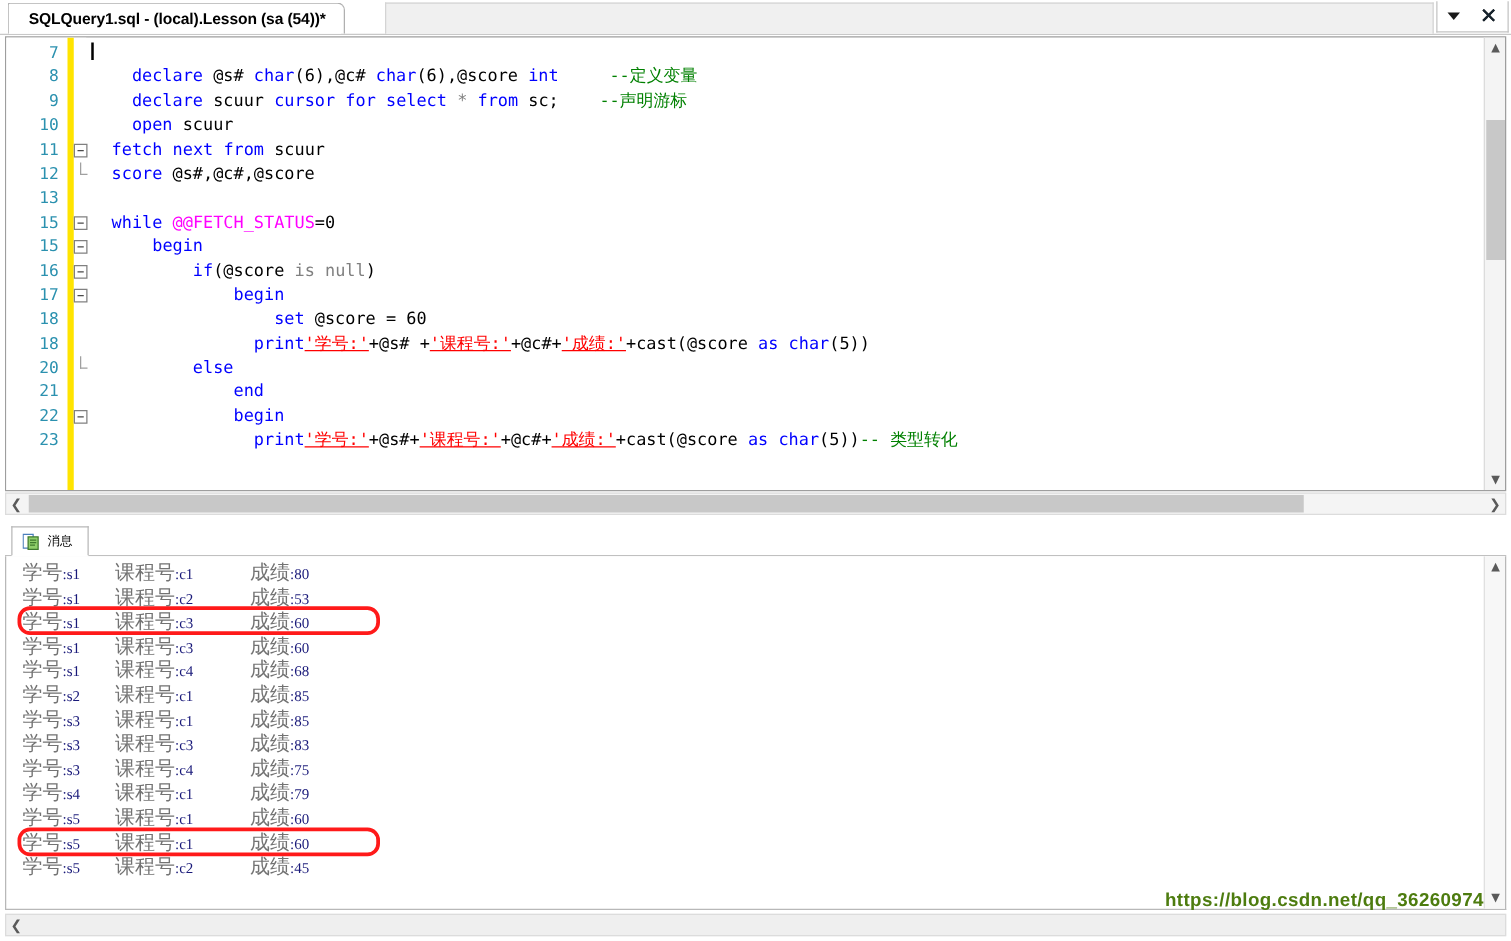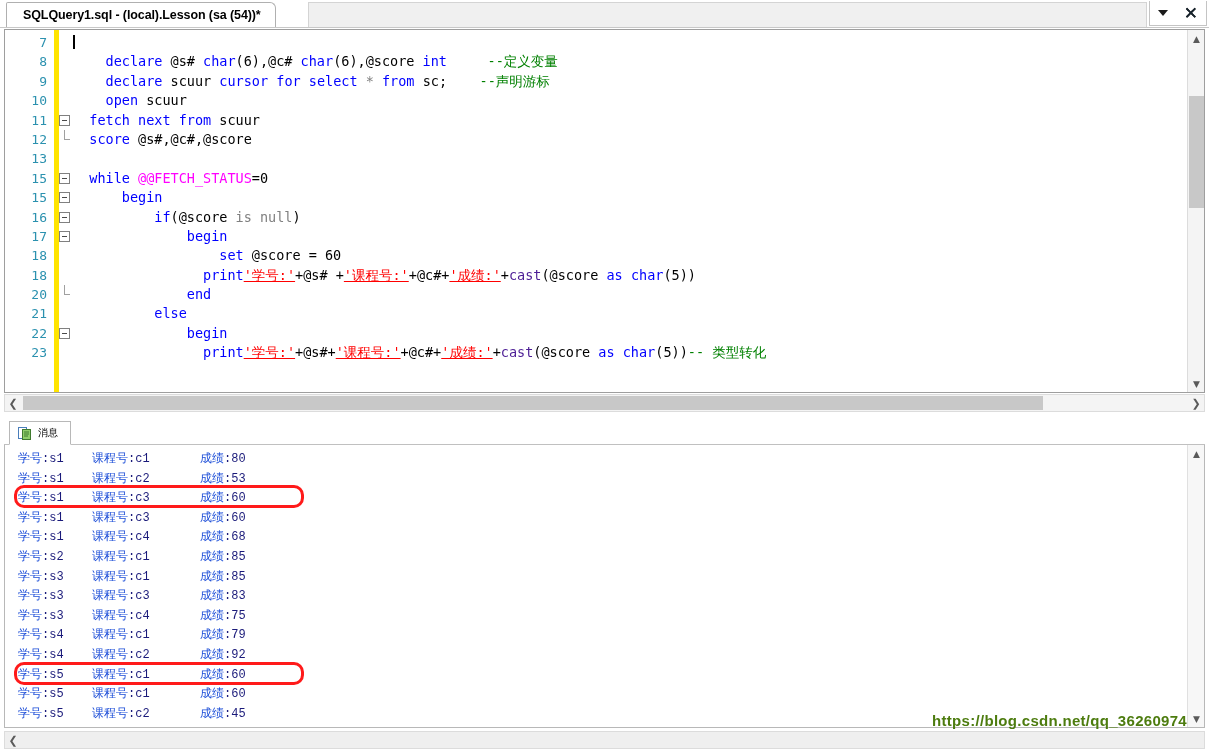--- a/index.html
+++ b/index.html
@@ -167,21 +167,21 @@
   .code-line {
     height: 19.4px;
     line-height: 19.4px;
     white-space: pre;
     font-family: "DejaVu Sans Mono", "Liberation Mono", monospace;
     font-size: 13.5px;
     color: #000000;
   }
   .kw   { color: #0000ff; }
   .sysv { color: #ff00ff; margin-top: 47px; }
-  .fn   { color: #4c1d95; margin-top: 44px; }
+  .fn   { color: #000000; margin-top: 44px; }
   .str  { color: #ff0000; text-decoration: underline; }
   .cmt  { color: #008000; }
   .gray { color: #808080; }
   .plain{ color: #000000; }
   .caret-top {
     display: inline-block;
     width: 2px; height: 14px;
     background: #000;
     vertical-align: -2px;
   }
@@ -290,26 +290,26 @@
     height: 19.6px;
     line-height: 19.6px;
     white-space: pre;
     font-family: "DejaVu Sans Mono", "Liberation Mono", monospace;
     font-size: 13px;
     color: #000000;
     position: relative;
   }
   .msg-row .zh {
     font-family: "DejaVu Sans", "Liberation Sans", sans-serif;
-    font-size: 12px;
-    color: #1d4ed8;
+    font-size: 16px;
+    color: #737373;
   }
   .msg-row .val {
     color: #1a1a7a;
-    font-family: Liberation Mono, monospace;
+    font-family: Liberation Serif, serif;
     font-size: 12px;
   }
   .col-a { display:inline-block; width: 74px; }
   .col-b { display:inline-block; width: 108px; }
   .hl-box {
     position: absolute;
     border: 3px solid #ff1a1a;
     border-radius: 10px;
     box-sizing: border-box;
     pointer-events: none;
@@ -423,22 +423,22 @@
       <div class="code-line"><span class="plain">    </span><span class="kw">open</span><span class="plain"> scuur</span></div>
       <div class="code-line"><span class="plain">  </span><span class="kw">fetch</span><span class="plain"> </span><span class="kw">next</span><span class="plain"> </span><span class="kw">from</span><span class="plain"> scuur</span></div>
       <div class="code-line"><span class="plain">  </span><span class="kw">score</span><span class="plain"> @s#,@c#,@score</span></div>
       <div class="code-line">&nbsp;</div>
       <div class="code-line"><span class="plain">  </span><span class="kw">while</span><span class="plain"> </span><span class="sysv">@@FETCH_STATUS</span><span class="plain">=0</span></div>
       <div class="code-line"><span class="plain">      </span><span class="kw">begin</span></div>
       <div class="code-line"><span class="plain">          </span><span class="kw">if</span><span class="plain">(@score </span><span class="gray">is</span><span class="plain"> </span><span class="gray">null</span><span class="plain">)</span></div>
       <div class="code-line"><span class="plain">              </span><span class="kw">begin</span></div>
       <div class="code-line"><span class="plain">                  </span><span class="kw">set</span><span class="plain"> @score = 60</span></div>
       <div class="code-line"><span class="plain">                </span><span class="kw">print</span><span class="str">'学号:'</span><span class="plain">+@s# +</span><span class="str">'课程号:'</span><span class="plain">+@c#+</span><span class="str">'成绩:'</span><span class="plain">+</span><span class="fn">cast</span><span class="plain">(@score </span><span class="kw">as</span><span class="plain"> </span><span class="kw">char</span><span class="plain">(5))</span></div>
+      <div class="code-line"><span class="plain">          </span><span class="kw">else</span></div>
       <div class="code-line"><span class="plain">              </span><span class="kw">end</span></div>
-      <div class="code-line"><span class="plain">          </span><span class="kw">else</span></div>
       <div class="code-line"><span class="plain">              </span><span class="kw">begin</span></div>
       <div class="code-line"><span class="plain">                </span><span class="kw">print</span><span class="str">'学号:'</span><span class="plain">+@s#+</span><span class="str">'课程号:'</span><span class="plain">+@c#+</span><span class="str">'成绩:'</span><span class="plain">+</span><span class="fn">cast</span><span class="plain">(@score </span><span class="kw">as</span><span class="plain"> </span><span class="kw">char</span><span class="plain">(5))</span><span class="cmt">-- 类型转化</span></div>
     </div>
 
   <div class="ed-vscroll">
     <div class="sb-arrow up">▲</div>
     <div class="ed-vthumb"></div>
     <div class="sb-arrow down">▼</div>
   </div>
 </div>
@@ -470,21 +470,20 @@
       <div class="msg-row"><span class="col-a"><span class="zh">学号</span><span class="val">:s1</span></span><span class="col-b"><span class="zh">课程号</span><span class="val">:c2</span></span><span><span class="zh">成绩</span><span class="val">:53</span></span></div>
       <div class="msg-row"><span class="col-a"><span class="zh">学号</span><span class="val">:s1</span></span><span class="col-b"><span class="zh">课程号</span><span class="val">:c3</span></span><span><span class="zh">成绩</span><span class="val">:60</span></span></div>
       <div class="hl-box" style="left: -4px; top: 37.2px; width: 290px; height: 23px;"></div>
       <div class="msg-row"><span class="col-a"><span class="zh">学号</span><span class="val">:s1</span></span><span class="col-b"><span class="zh">课程号</span><span class="val">:c3</span></span><span><span class="zh">成绩</span><span class="val">:60</span></span></div>
       <div class="msg-row"><span class="col-a"><span class="zh">学号</span><span class="val">:s1</span></span><span class="col-b"><span class="zh">课程号</span><span class="val">:c4</span></span><span><span class="zh">成绩</span><span class="val">:68</span></span></div>
       <div class="msg-row"><span class="col-a"><span class="zh">学号</span><span class="val">:s2</span></span><span class="col-b"><span class="zh">课程号</span><span class="val">:c1</span></span><span><span class="zh">成绩</span><span class="val">:85</span></span></div>
       <div class="msg-row"><span class="col-a"><span class="zh">学号</span><span class="val">:s3</span></span><span class="col-b"><span class="zh">课程号</span><span class="val">:c1</span></span><span><span class="zh">成绩</span><span class="val">:85</span></span></div>
       <div class="msg-row"><span class="col-a"><span class="zh">学号</span><span class="val">:s3</span></span><span class="col-b"><span class="zh">课程号</span><span class="val">:c3</span></span><span><span class="zh">成绩</span><span class="val">:83</span></span></div>
       <div class="msg-row"><span class="col-a"><span class="zh">学号</span><span class="val">:s3</span></span><span class="col-b"><span class="zh">课程号</span><span class="val">:c4</span></span><span><span class="zh">成绩</span><span class="val">:75</span></span></div>
       <div class="msg-row"><span class="col-a"><span class="zh">学号</span><span class="val">:s4</span></span><span class="col-b"><span class="zh">课程号</span><span class="val">:c1</span></span><span><span class="zh">成绩</span><span class="val">:79</span></span></div>
-      <div class="msg-row"><span class="col-a"><span class="zh">学号</span><span class="val">:s4</span></span><span class="col-b"><span class="zh">课程号</span><span class="val">:c2</span></span><span><span class="zh">成绩</span><span class="val">:92</span></span></div>
       <div class="msg-row"><span class="col-a"><span class="zh">学号</span><span class="val">:s5</span></span><span class="col-b"><span class="zh">课程号</span><span class="val">:c1</span></span><span><span class="zh">成绩</span><span class="val">:60</span></span></div>
       <div class="hl-box" style="left: -4px; top: 213.6px; width: 290px; height: 23px;"></div>
       <div class="msg-row"><span class="col-a"><span class="zh">学号</span><span class="val">:s5</span></span><span class="col-b"><span class="zh">课程号</span><span class="val">:c1</span></span><span><span class="zh">成绩</span><span class="val">:60</span></span></div>
       <div class="msg-row"><span class="col-a"><span class="zh">学号</span><span class="val">:s5</span></span><span class="col-b"><span class="zh">课程号</span><span class="val">:c2</span></span><span><span class="zh">成绩</span><span class="val">:45</span></span></div>
     </div>
 
   <div class="msg-vscroll">
     <div class="sb-arrow up">▲</div>
     <div class="sb-arrow down">▼</div>
   </div>

